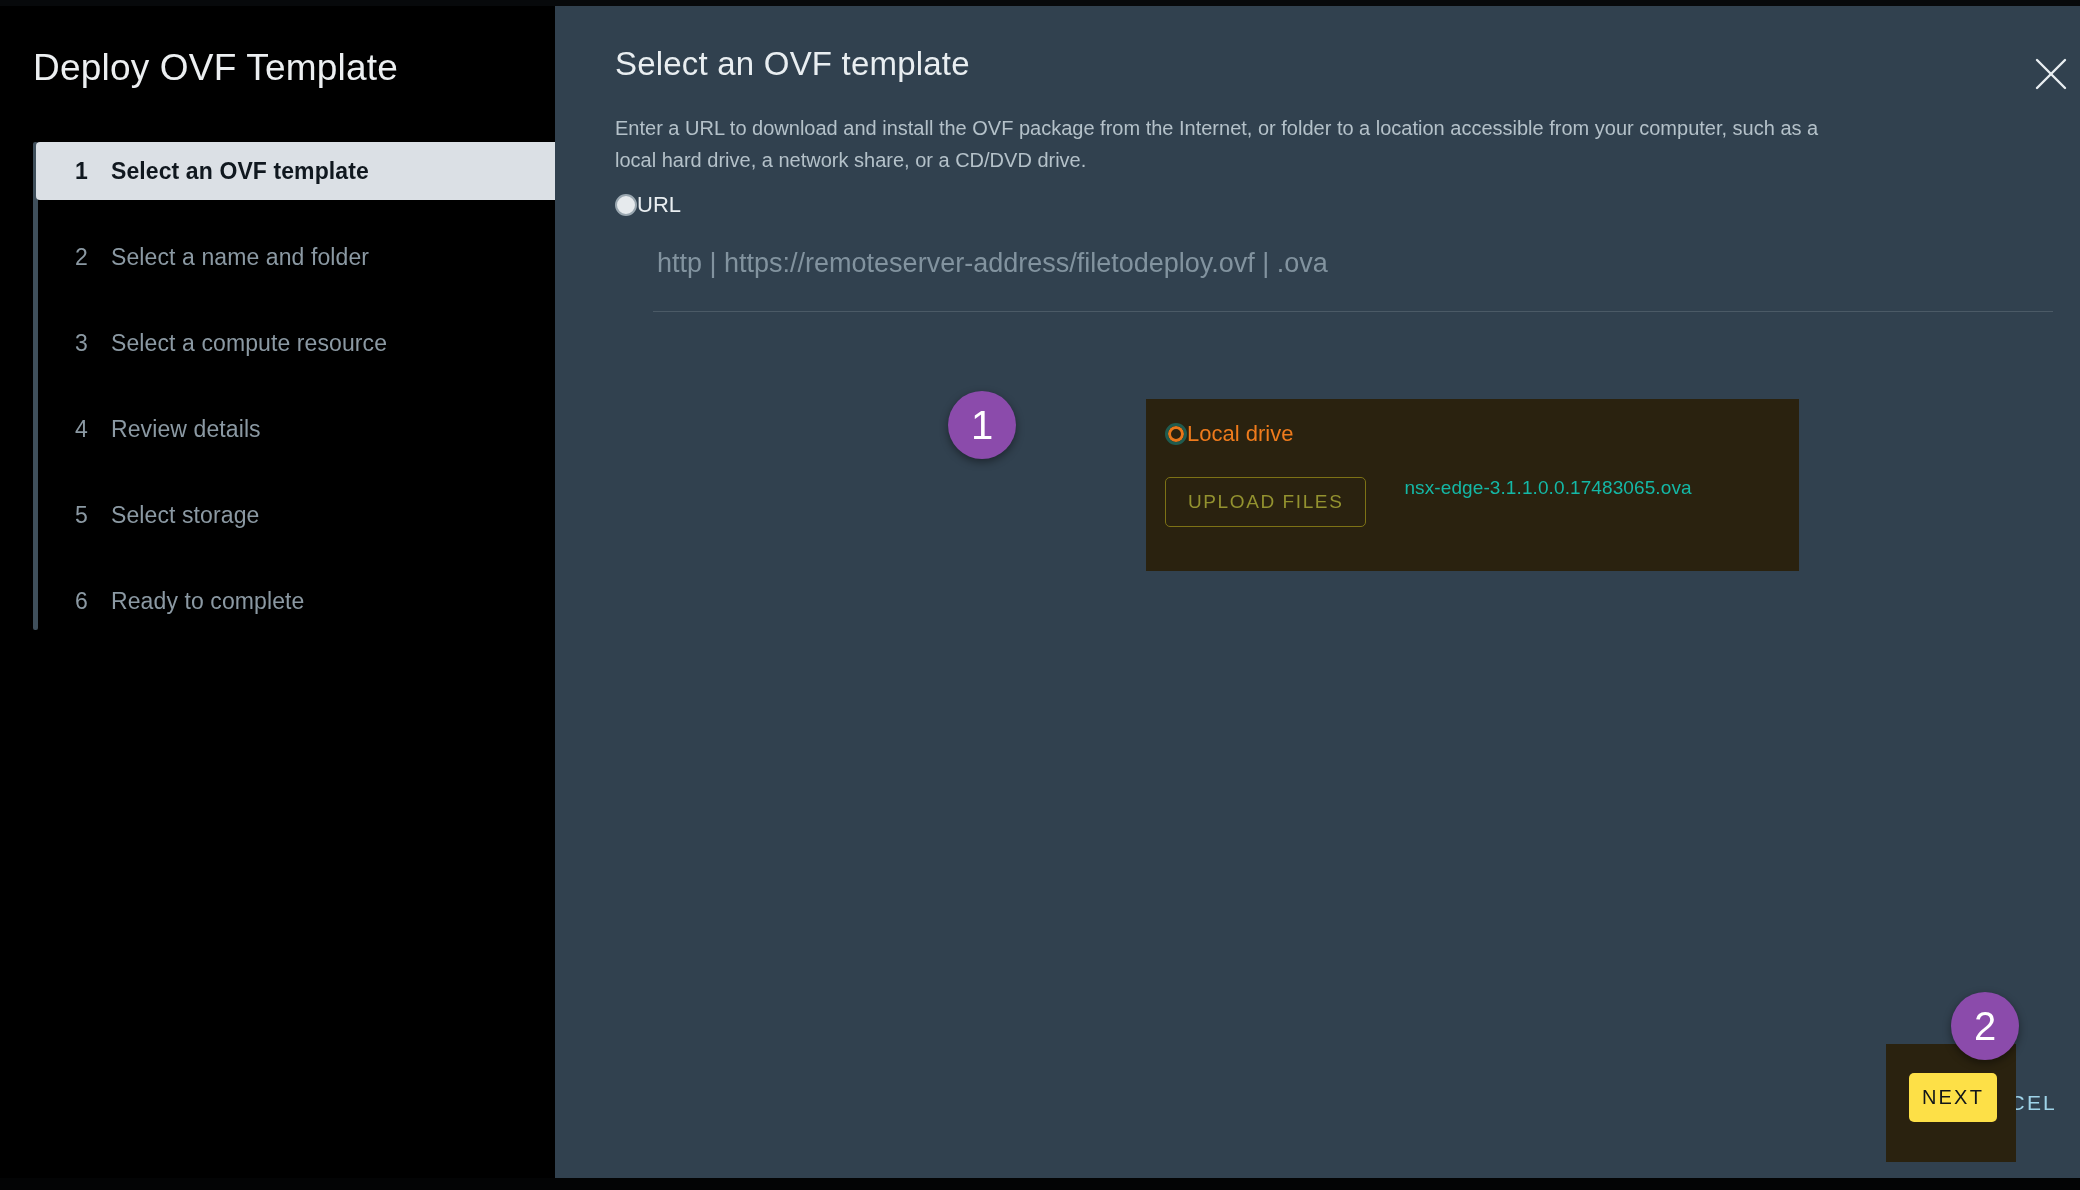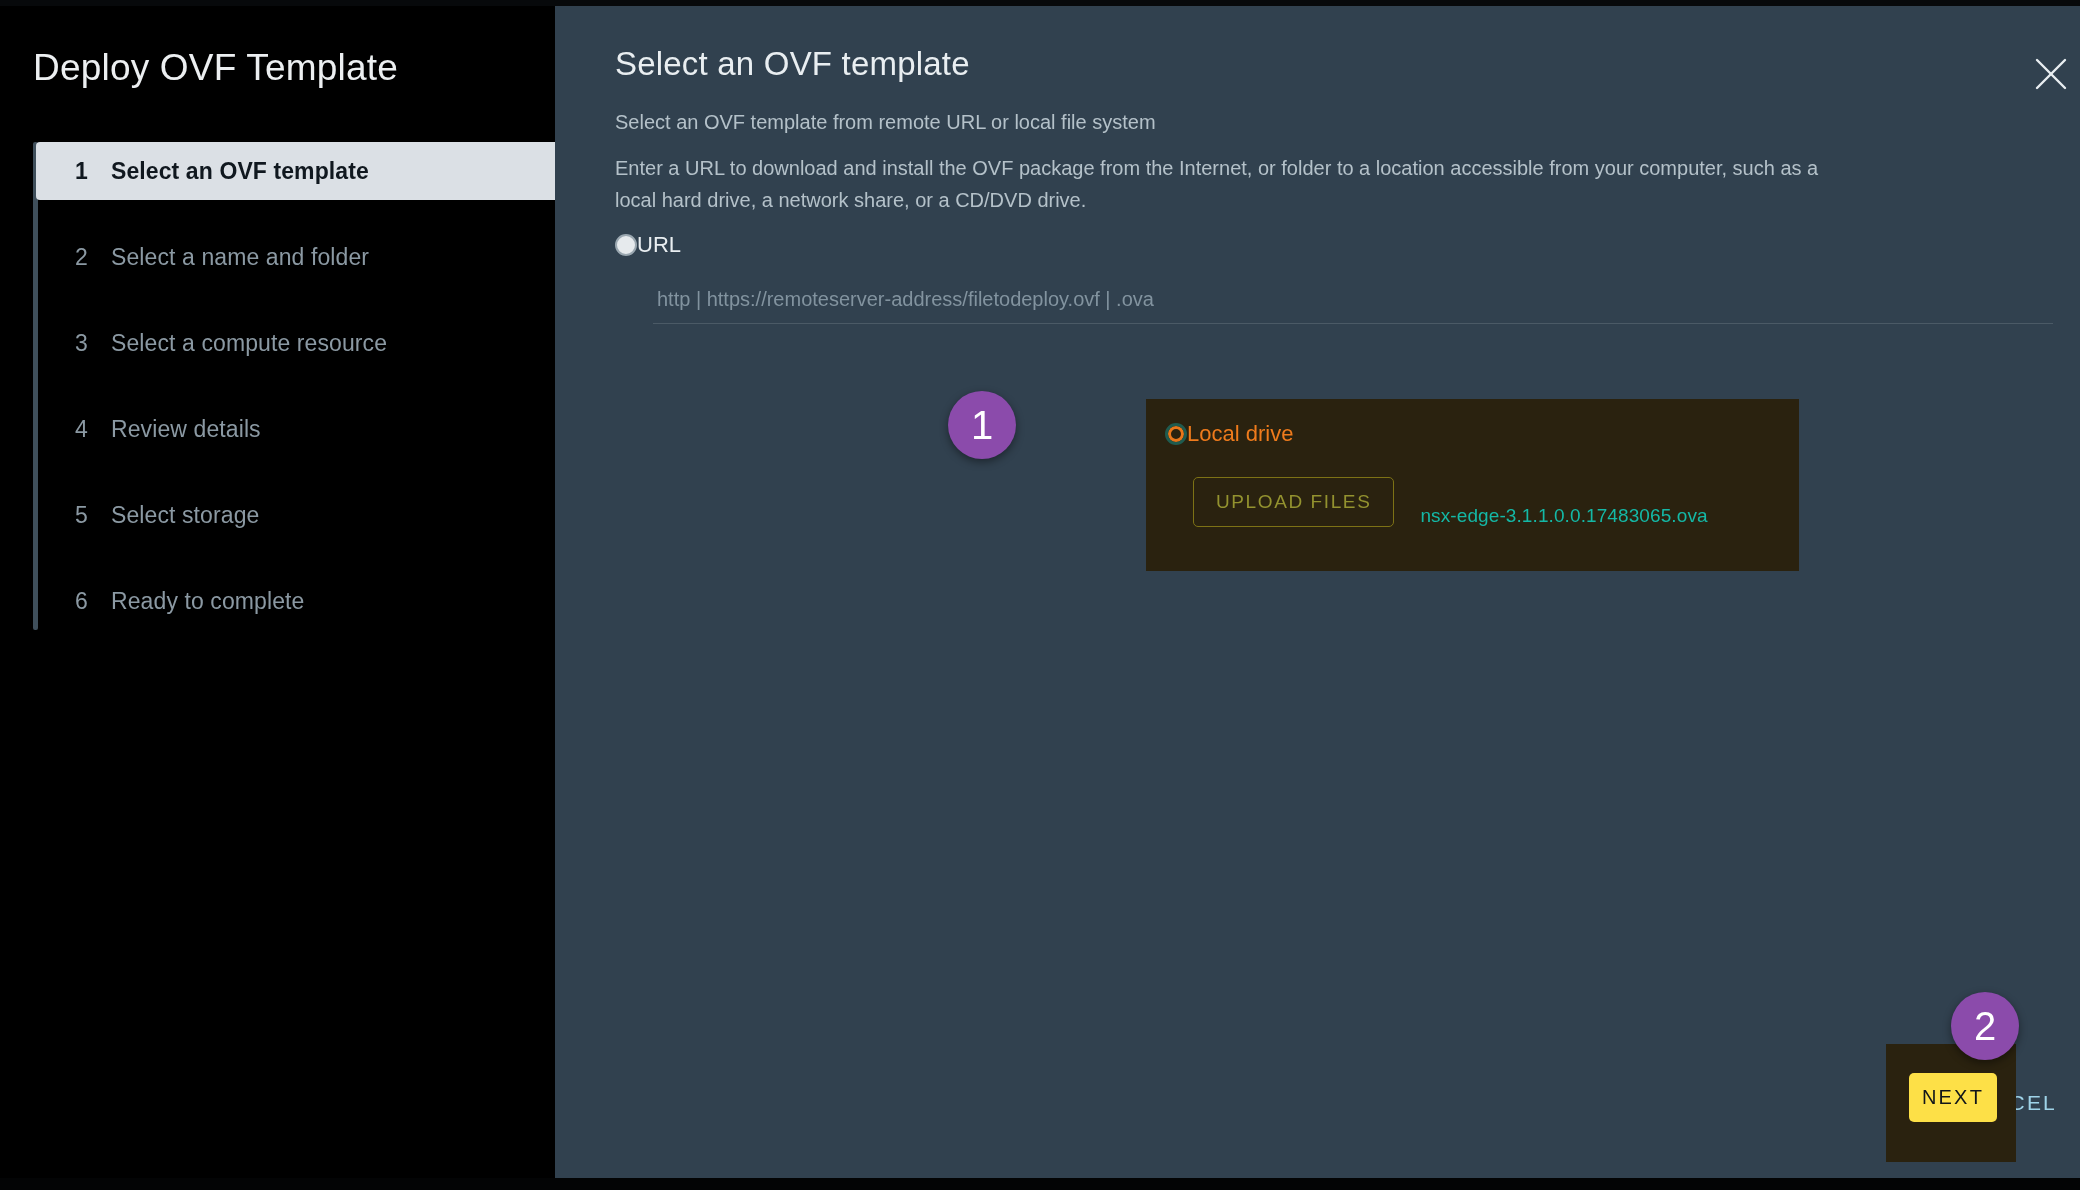--- a/index.html
+++ b/index.html
@@ -181,22 +181,22 @@
     width: 1400px;
   }
   .url-input {
     width: 100%;
     background: transparent;
     border: none;
     border-bottom: 1px solid #4b5a66;
     outline: none;
     color: #8fa0ac;
     font-family: "Liberation Sans", sans-serif;
-    font-size: 20px;
-    padding: 4px 0 12px 4px;
+    font-size: 27px;
+    padding: 4px 0 32px 4px;
   }
   .url-input::placeholder { color: #82939f; opacity: 1; }
 
   
   .localfile-box {
     position: absolute;
     left: 591px;
     top: 393px;
     width: 653px;
     height: 172px;
@@ -211,24 +211,23 @@
     width: 22px; height: 22px;
   }
 
   .localfile-label {
     color: #ef7b1c;
     font-size: 22px;
   }
 
   .upload-row {
     display: flex;
-    align-items: flex-end;
-    gap: 26px;
+    align-items: flex-start;
+    gap: 38px;
     margin-top: 30px;
-    margin-left: 28px;
   }
 
   .upload-btn {
     background: transparent;
     border: 1px solid #7d7215;
     border-radius: 5px;
     color: #93922f;
     font-family: "Liberation Sans", sans-serif;
     font-size: 19px;
     letter-spacing: 1.6px;
@@ -364,21 +363,20 @@
     <div class="content">
 
       <div class="close-icon">
         <svg width="34" height="34" viewBox="0 0 34 34" aria-hidden="true">
           <line x1="3" y1="3" x2="31" y2="31" stroke="#e9eef1" stroke-width="2.4" stroke-linecap="round"></line>
           <line x1="31" y1="3" x2="3" y2="31" stroke="#e9eef1" stroke-width="2.4" stroke-linecap="round"></line>
         </svg>
       </div>
 
       <div class="page-title">Select an OVF template</div>
-      <div class="subtitle">Select an OVF template from remote URL or local file system</div>
       <div class="desc">Enter a URL to download and install the OVF package from the Internet, or folder to a location accessible from your computer, such as a local hard drive, a network share, or a CD/DVD drive.</div>
 
       <div class="opt-row">
         <span class="radio url-radio"></span>
         <span class="opt-label">URL</span>
       </div>
 
       <div class="url-input-wrap">
         <input class="url-input" type="text" placeholder="http | https://remoteserver-address/filetodeploy.ovf | .ova" style="">
       </div>

